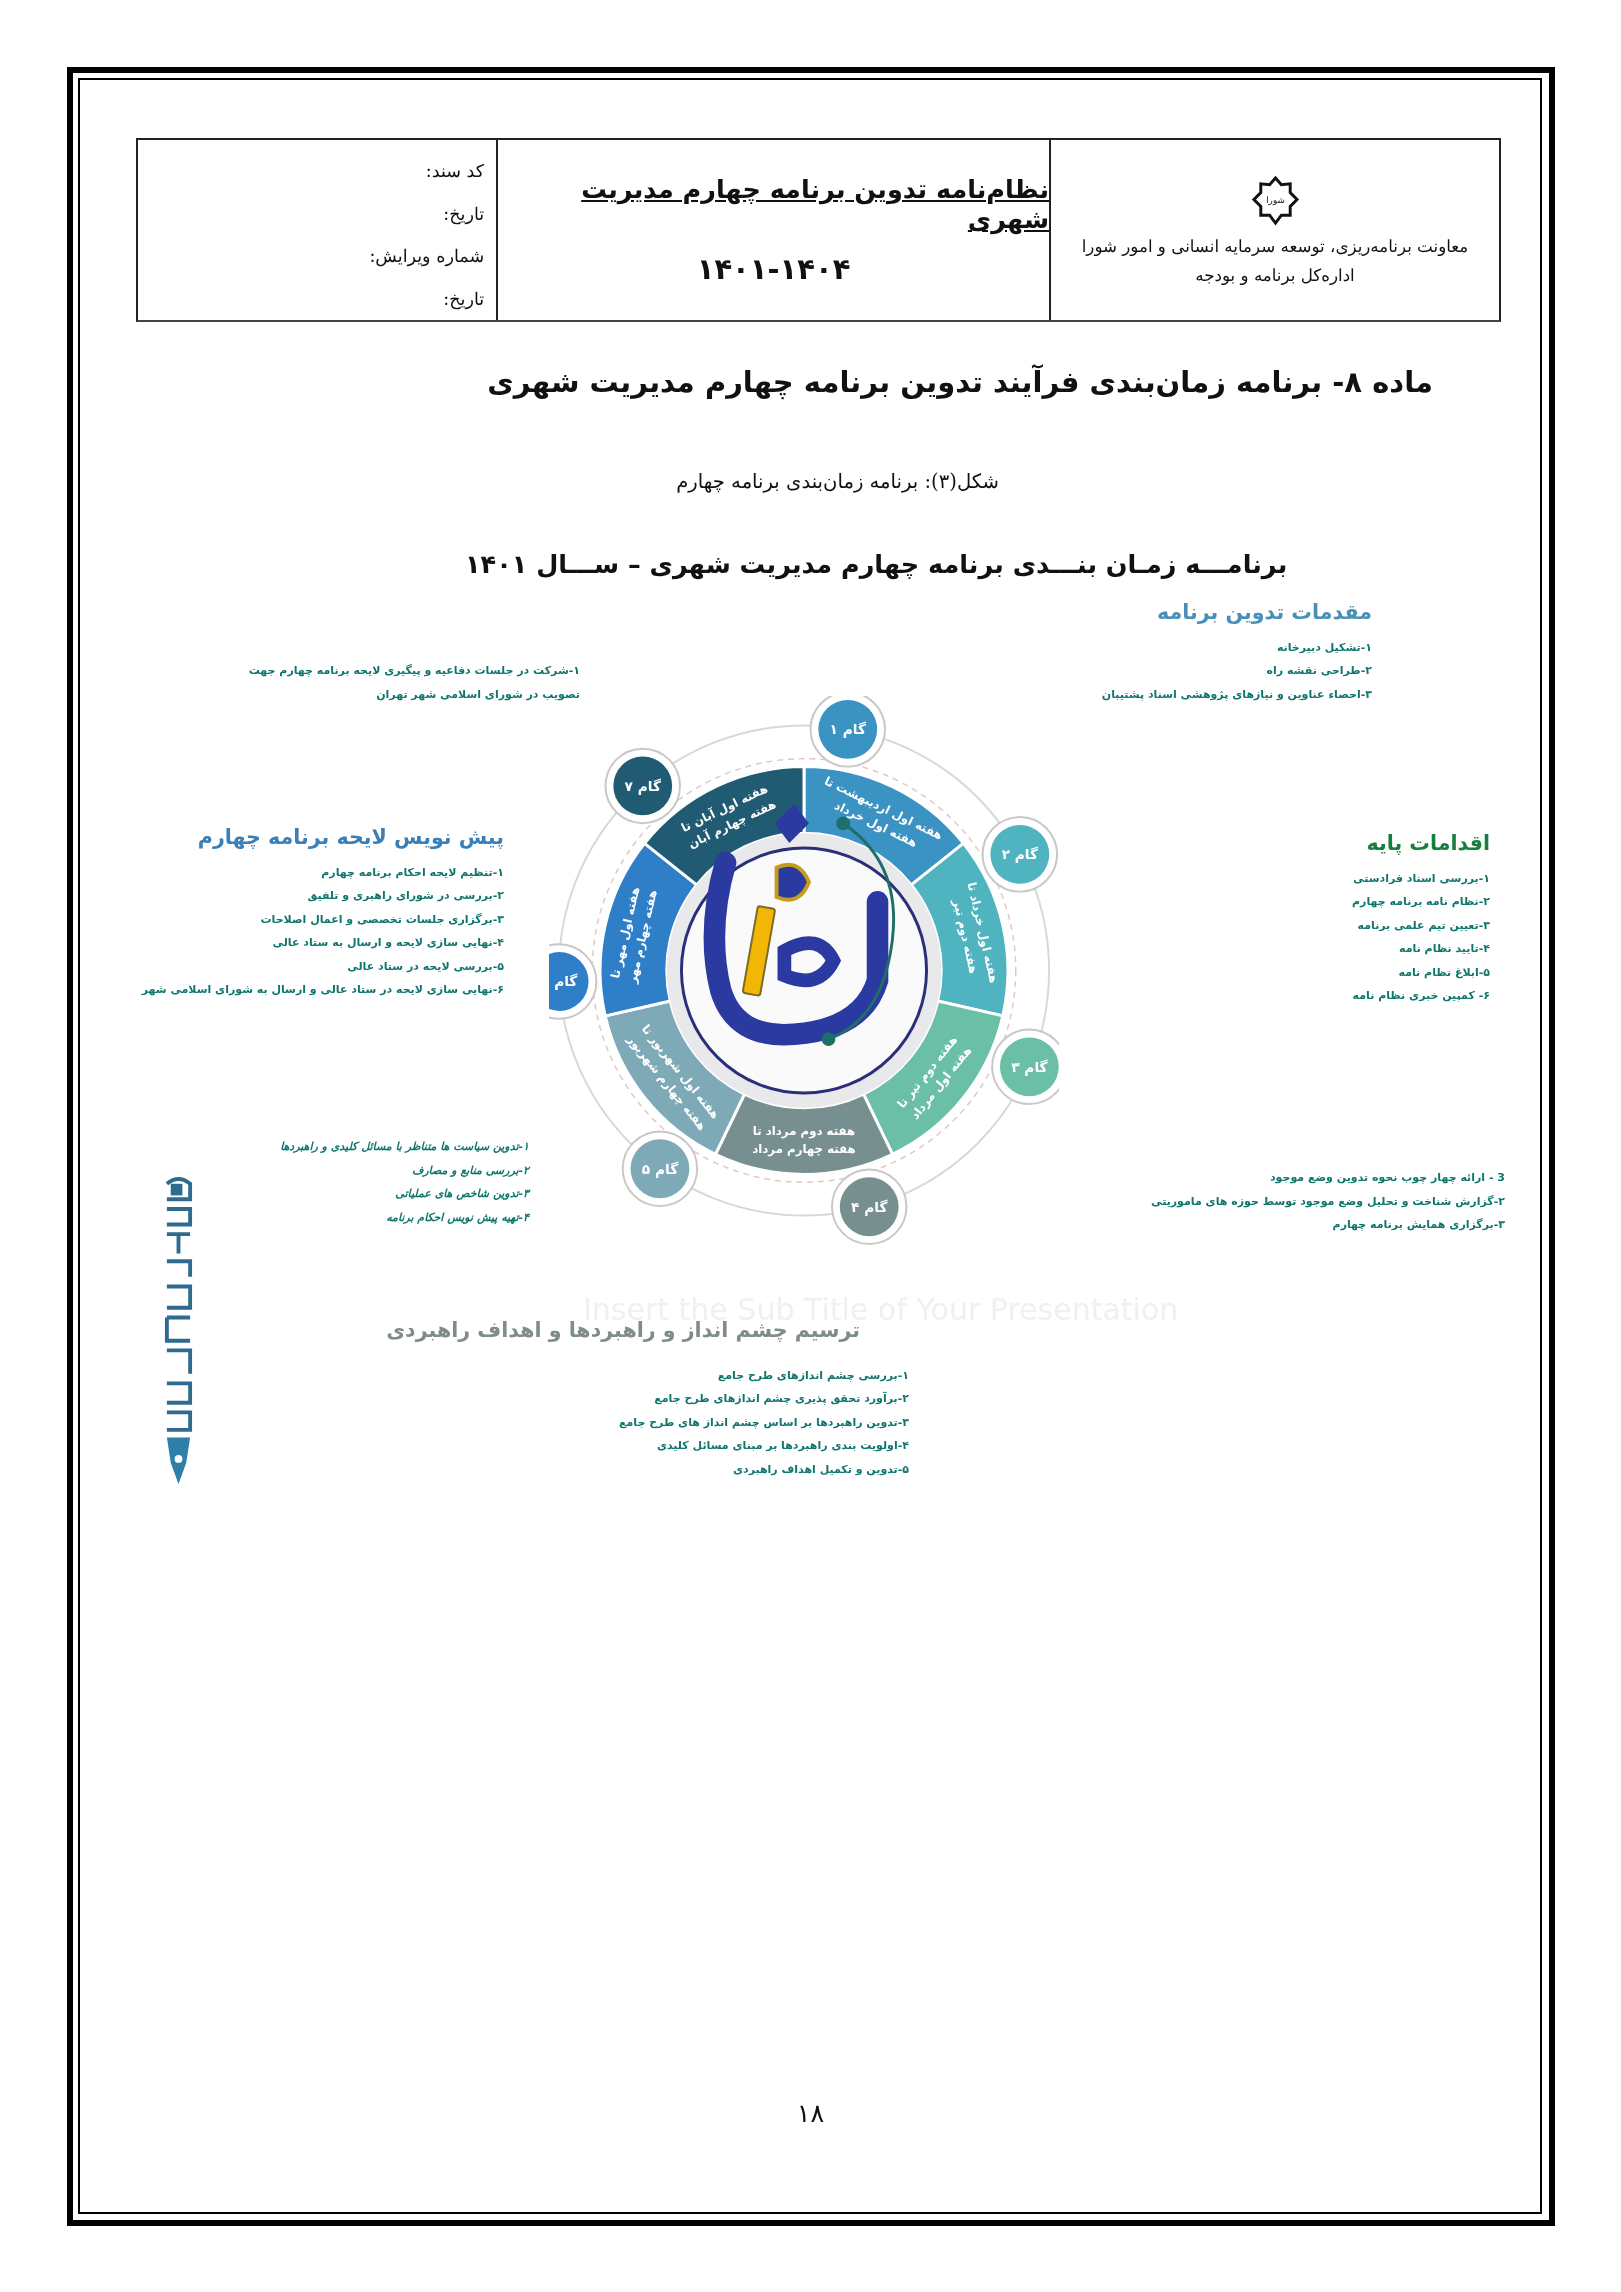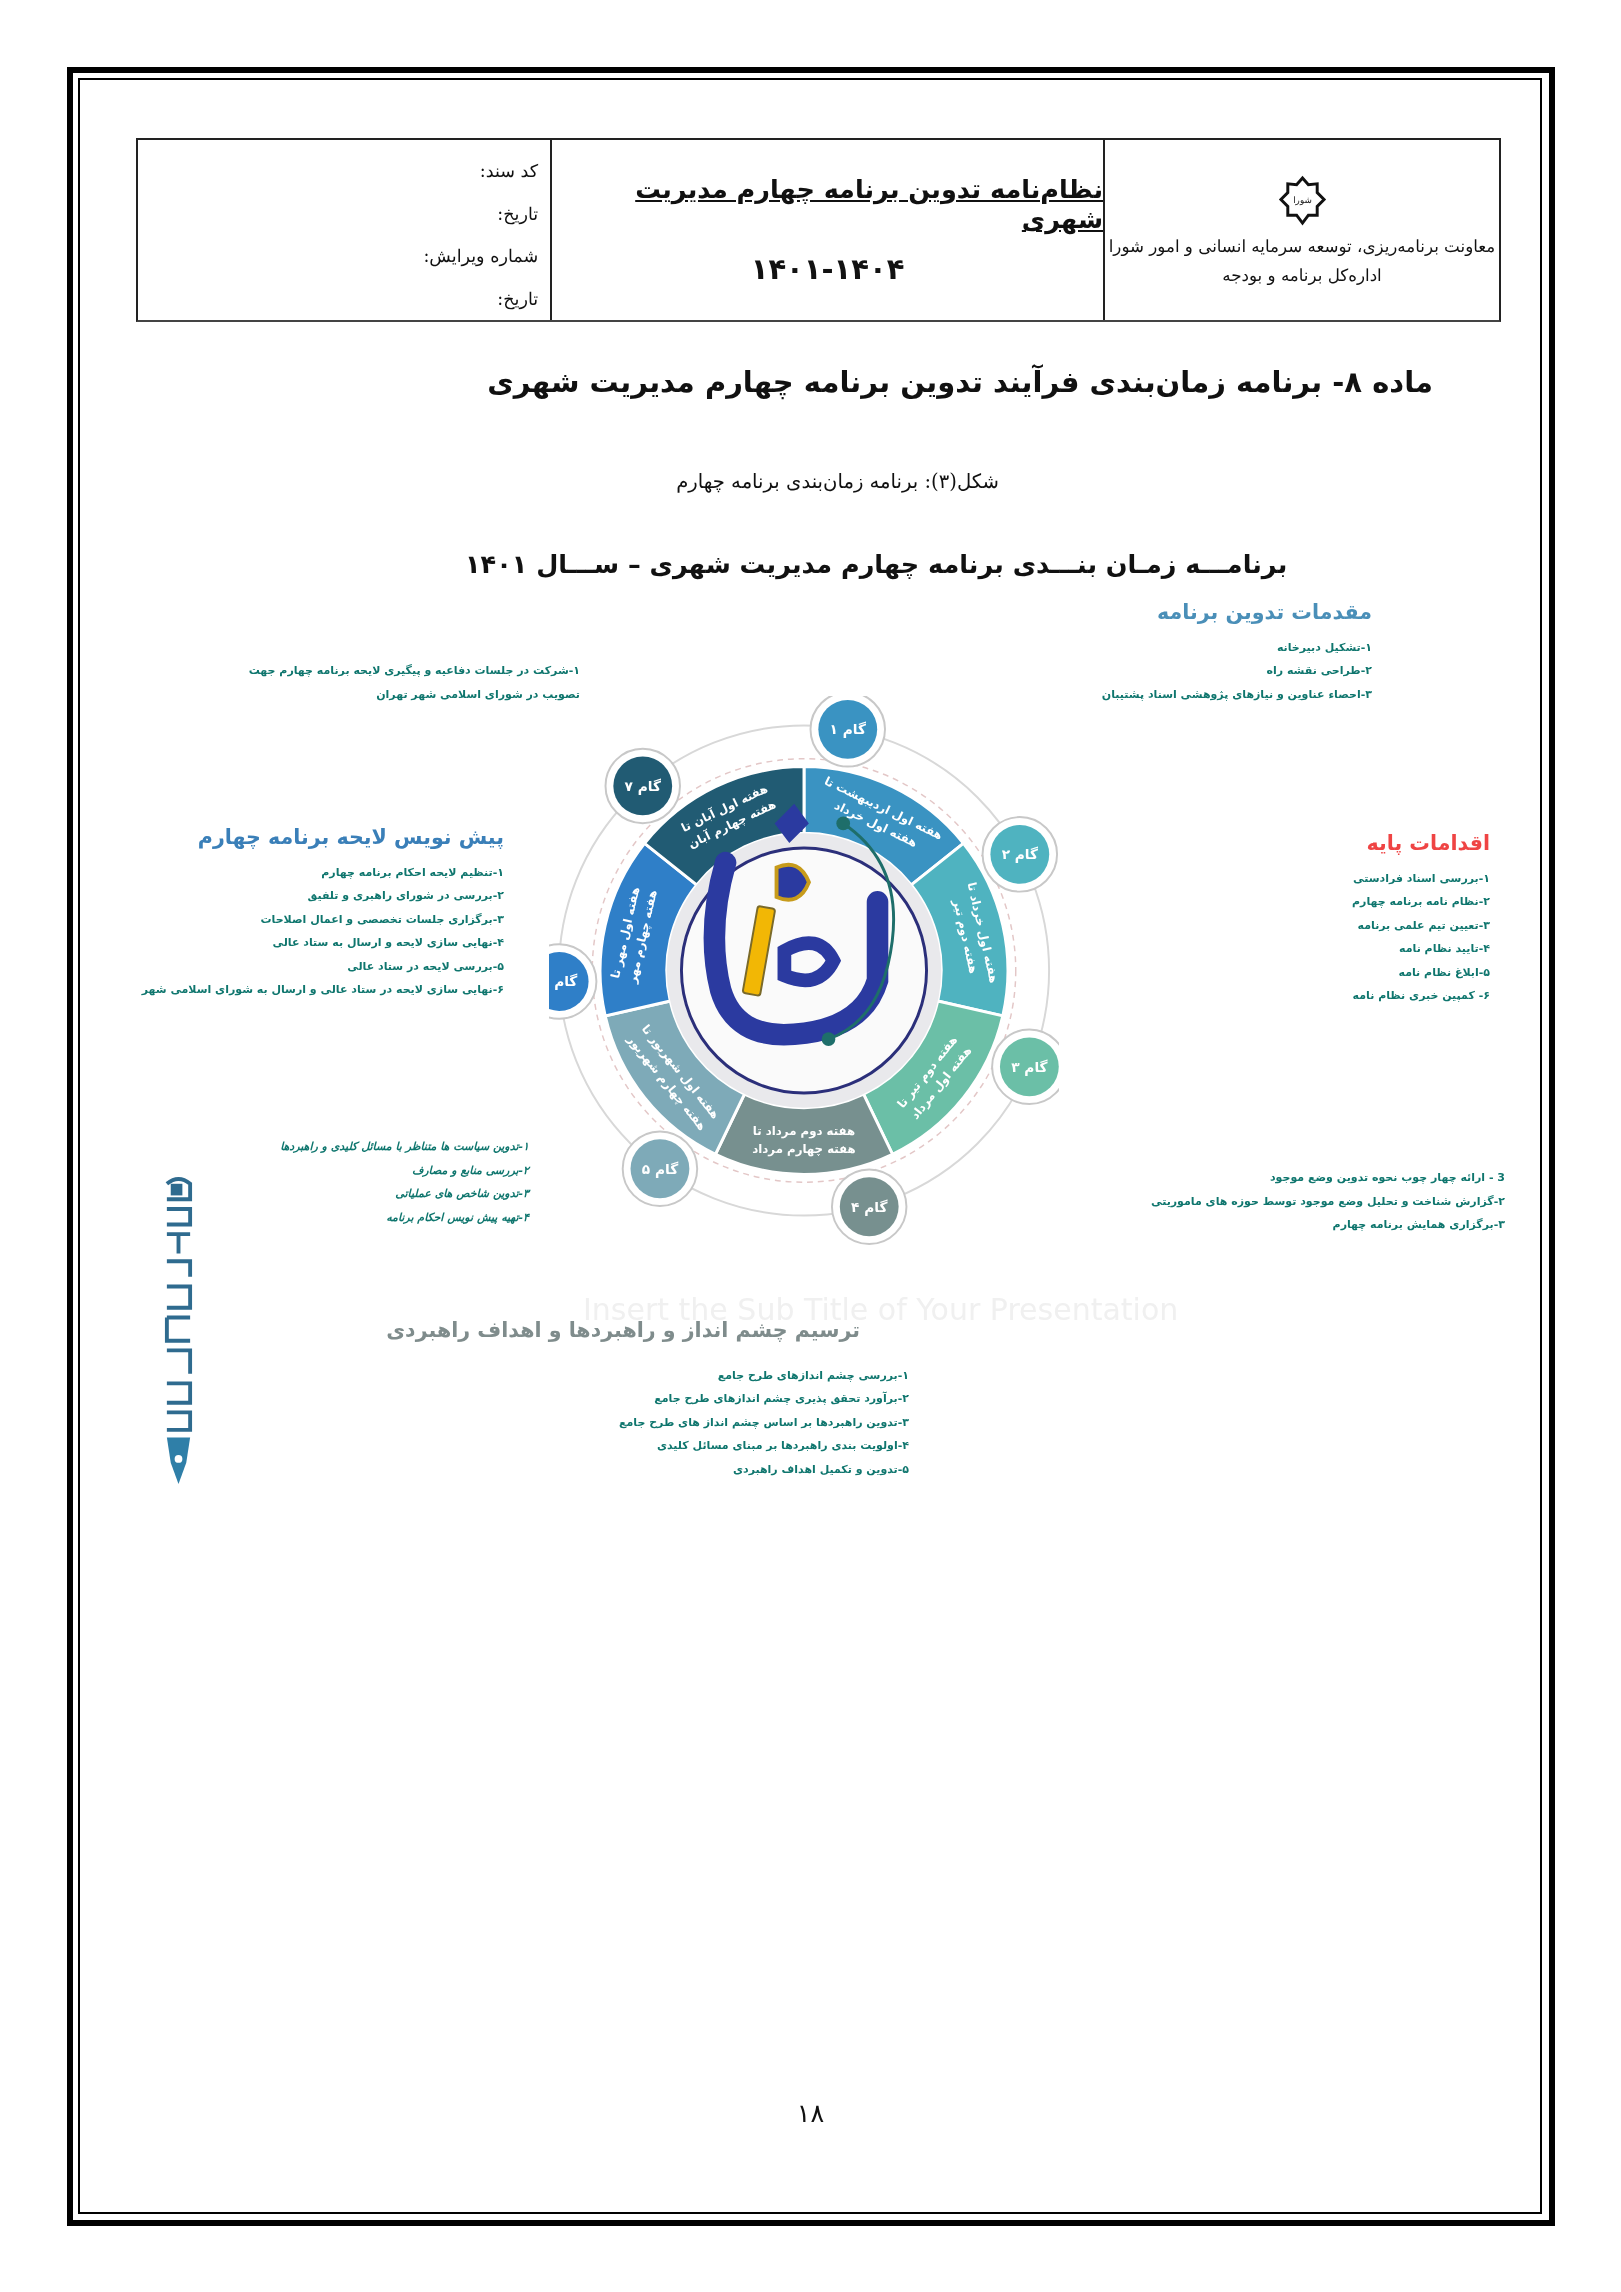--- a/index.html
+++ b/index.html
@@ -6,21 +6,21 @@
   body { width: 1621px; height: 2293px; position: relative; overflow: hidden;
          font-family: "DejaVu Sans", sans-serif; color: #111; }
   .frame-outer { position: absolute; left: 67px; top: 67px; width: 1488px; height: 2159px;
                  border: 6.9px solid #000; box-sizing: border-box; }
   .frame-inner { position: absolute; left: 78px; top: 78px; width: 1464px; height: 2136px;
                  border: 2.9px solid #000; box-sizing: border-box; }
   .header-table { position: absolute; left: 136px; top: 138px; width: 1365px; height: 184px;
                   border: 2px solid #222; border-bottom: 2.9px solid #444; box-sizing: border-box;
                   display: flex; direction: rtl; }
   .hcell { box-sizing: border-box; height: 100%; position: relative; }
-  .hcell.org { width: 396px; border-left: 2px solid #222; display: flex; flex-direction: column;
+  .hcell.org { width: 450px; border-left: 2px solid #222; display: flex; flex-direction: column;
                align-items: center; justify-content: center; }
   .hcell.title { width: 553px; border-left: 2px solid #222; display: flex; flex-direction: column;
                  align-items: center; justify-content: center; gap: 17.6px; }
   .hcell.meta { flex: 1; padding: 9.8px 11.8px 0 0; display: flex; flex-direction: column;
                 justify-content: space-around; align-items: flex-start; }
   .org-line { font-family: "DejaVu Serif", serif; font-size: 16.7px; direction: rtl; margin-top: 9.8px; }
   .title-main { font-weight: bold; font-size: 25.5px; direction: rtl; text-decoration: underline; }
   .title-years { font-weight: bold; font-size: 29px; direction: rtl; }
   .meta-label { font-family: "DejaVu Serif", serif; font-size: 17.6px; direction: rtl; }
   .section-heading { position: absolute; right: 188px; top: 365px; font-weight: bold; font-size: 29px;
@@ -76,21 +76,21 @@
   <div class="block-item">۱-تشکیل دبیرخانه</div>
   <div class="block-item">۲-طراحی نقشه راه</div>
   <div class="block-item">۳-احصاء عناوین و نیازهای پژوهشی اسناد پشتیبان</div>
 </div>
 
 <div class="block" style="right:1041px; top:659px; width:353px;">
   <div class="block-item">۱-شرکت در جلسات دفاعیه و پیگیری لایحه برنامه چهارم جهت تصویب در شورای اسلامی شهر تهران</div>
 </div>
 
 <div class="block" style="right:131px; top:831px;">
-  <div class="block-title" style="color:#ef4444;">اقدامات پایه</div>
+  <div class="block-title" style="color:#15803d;">اقدامات پایه</div>
   <div class="block-item">۱-بررسی اسناد فرادستی</div>
   <div class="block-item">۲-نظام نامه برنامه چهارم</div>
   <div class="block-item">۳-تعیین تیم علمی برنامه</div>
   <div class="block-item">۴-تایید نظام نامه</div>
   <div class="block-item">۵-ابلاغ نظام نامه</div>
   <div class="block-item">۶- کمپین خبری نظام نامه</div>
 </div>
 
 <div class="block" style="right:1117px; top:825px; width:382px;">
   <div class="block-title" style="color:#3a7fb8;">پیش نویس لایحه برنامه چهارم</div>

